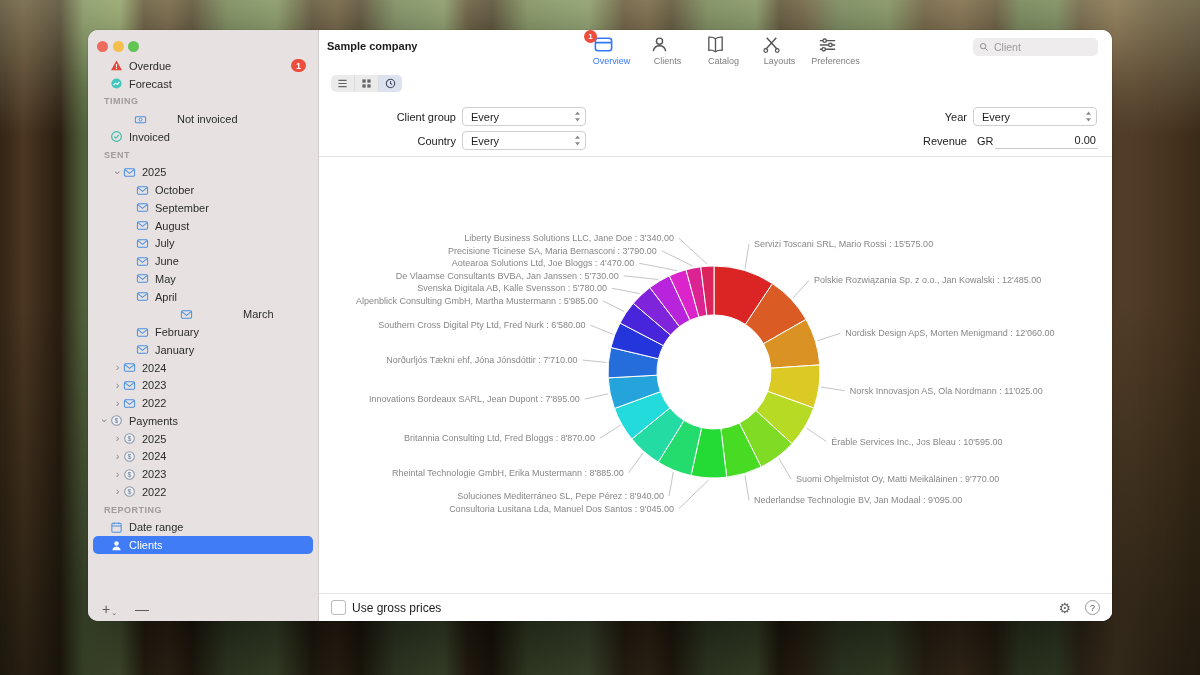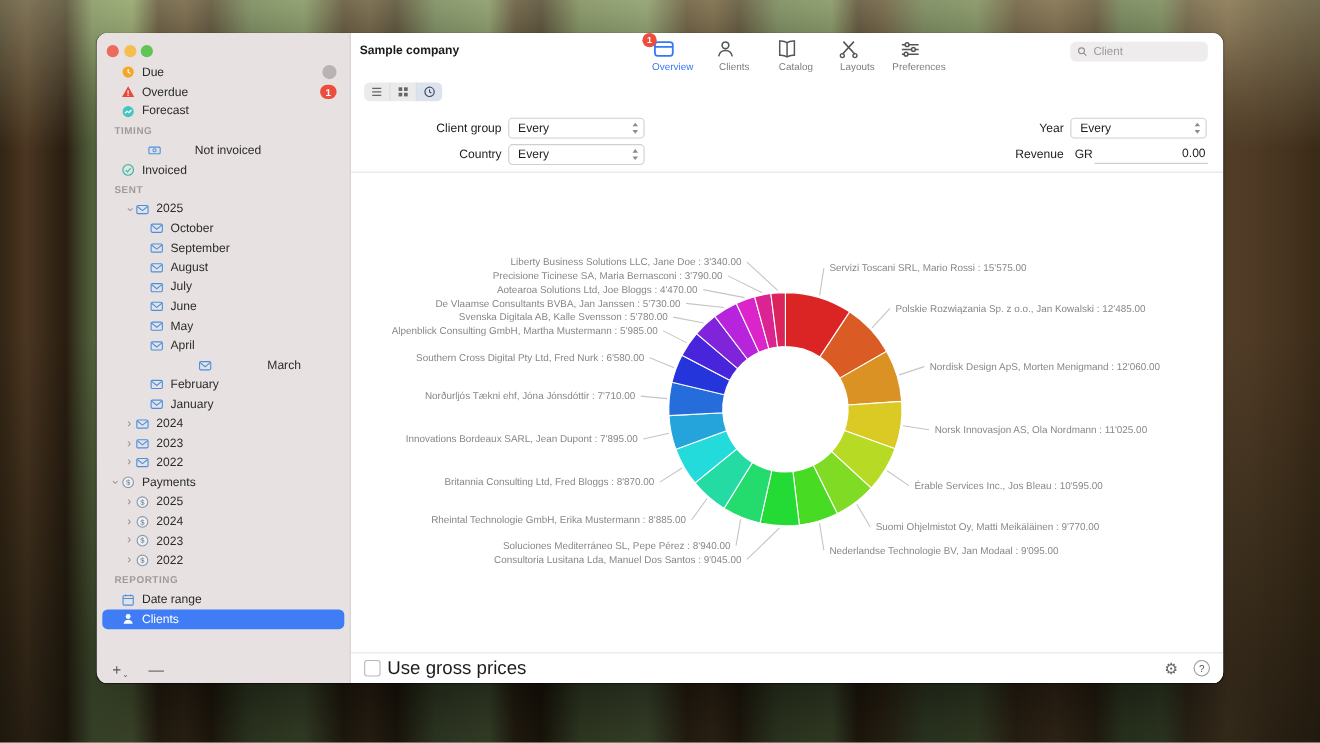--- a/index.html
+++ b/index.html
@@ -92,49 +92,38 @@
   .stepper{display:inline-flex;}
   .currency{position:absolute;left:658px;top:105px;font-size:11px;color:#1c1c1c;}
   .revenue{position:absolute;left:676px;top:101px;width:103px;height:18px;border:0;border-bottom:1px solid #c9c9c9;font-size:11px;text-align:right;background:transparent;outline:0;color:#1c1c1c;font-family:inherit;box-sizing:border-box;}
   .divider{position:absolute;left:0;top:126px;width:100%;height:1px;background:#e4e4e4;}
 
   #chart-svg{position:absolute;left:0;top:126px;}
   #chart-svg text{font-family:"Liberation Sans",sans-serif;font-size:9px;fill:#878787;}
 
   .bottom-bar{position:absolute;left:0;bottom:0;width:100%;height:28px;border-top:1px solid #e4e4e4;display:flex;align-items:center;padding:0 12px;box-sizing:border-box;background:#fff;}
   .checkbox{width:13px;height:13px;border:1px solid #b9b9b9;border-radius:3px;background:#fff;margin-right:6px;flex-shrink:0;}
-  .cb-label{font-size:17px;color:#1c1c1c;flex:1;}
+  .cb-label{font-size:12px;color:#1c1c1c;flex:1;}
   .gear{font-size:14px;color:#666;margin-right:14px;line-height:1;}
   .help{width:15px;height:15px;border:1px solid #999;border-radius:50%;display:flex;align-items:center;justify-content:center;font-size:9px;color:#555;box-sizing:border-box;}
 </style>
 </head>
 <body>
 
 <div class="desktop"></div>
 
 <div class="window">
 
   <aside class="sidebar">
     <div class="traffic">
       <span class="dot red"></span>
       <span class="dot yellow"></span>
       <span class="dot green"></span>
     </div>
     <div id="sidebar-rows" class="side-rows">
-        <div class="srow" style="padding-left: 6px;">
-          <span class="chev"></span>
-          <span class="sicon">
-            <svg viewBox="0 0 14 14">
-              <circle cx="7" cy="7" r="5.5" fill="#f6a623"></circle>
-              <path d="M7 4v3.2l2.2 1.3" stroke="#fff" stroke-width="1.2" fill="none"></path>
-            </svg>
-          </span>
-          <span class="slabel">Due</span>
-          <span class="sbadge gray"></span>
-        </div>
         <div class="srow" style="padding-left: 6px;">
           <span class="chev"></span>
           <span class="sicon">
             <svg viewBox="0 0 14 14">
               <path d="M7 1.5L13 12H1z" fill="#e8493c"></path>
               <text x="7" y="11" font-size="8" text-anchor="middle" fill="#fff" font-weight="bold">!</text>
             </svg>
           </span>
           <span class="slabel">Overdue</span>
           <span class="sbadge">1</span>

